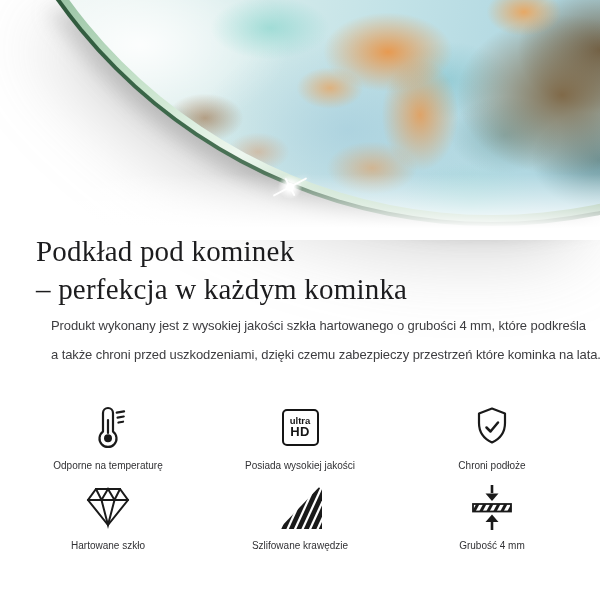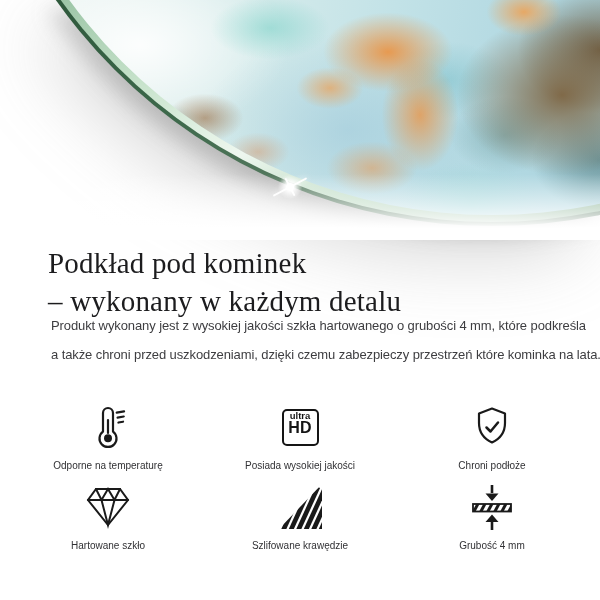--- a/index.html
+++ b/index.html
@@ -85,42 +85,42 @@
     display:grid;grid-template-columns:repeat(3,1fr);row-gap:12px;
   }
   .feature{display:flex;flex-direction:column;align-items:center;}
   .icon-wrap{height:48px;width:48px;display:flex;align-items:center;justify-content:center;}
   .feature-label{margin-top:9px;font-size:10px;color:#313134;}
   .feature svg{display:block;}
   .stroke{fill:none;stroke:#1a1a1a;stroke-width:2.2;stroke-linecap:round;stroke-linejoin:round;}
   .fillb{fill:#1a1a1a;stroke:none;}
   .uhd-box{
     width:33px;height:33px;border:2.5px solid #151515;border-radius:5px;
-    display:flex;flex-direction:column;align-items:center;justify-content:flex-start;
+    display:flex;flex-direction:column;align-items:center;justify-content:center;
     color:#151515;line-height:1;
   }
   .uhd-top{font-size:9.5px;font-weight:700;}
-  .uhd-bottom{font-size:16px;font-weight:800;letter-spacing:.3px;}
+  .uhd-bottom{font-size:13px;font-weight:800;letter-spacing:.3px;}
 </style>
 </head>
 <body>
 
 <div class="hero">
   <div class="disc-shadow-wrap">
     <div class="disc-outline"></div>
     <div class="disc-bevel"></div>
     <div class="marble"></div>
   </div>
   <div class="sparkle"></div>
   <div class="hero-fade"></div>
 </div>
 
-<h1 class="title" style="margin:12px;">
+<h1 class="title" style="margin:0;">
   <span>Podkład pod kominek</span>
-  <span>– wykonany w każdym detalu</span>
+  <span>– perfekcja w każdym kominka</span>
 </h1>
 
 <p class="para" style="margin:9px;">
   <span class="line">Produkt wykonany jest z wysokiej jakości szkła hartowanego o grubości 4 mm, które podkreśla</span>
   <span class="line">a także chroni przed uszkodzeniami, dzięki czemu zabezpieczy przestrzeń które kominka na lata.</span>
 </p>
 
 <div class="features">
 
   <div class="feature">

